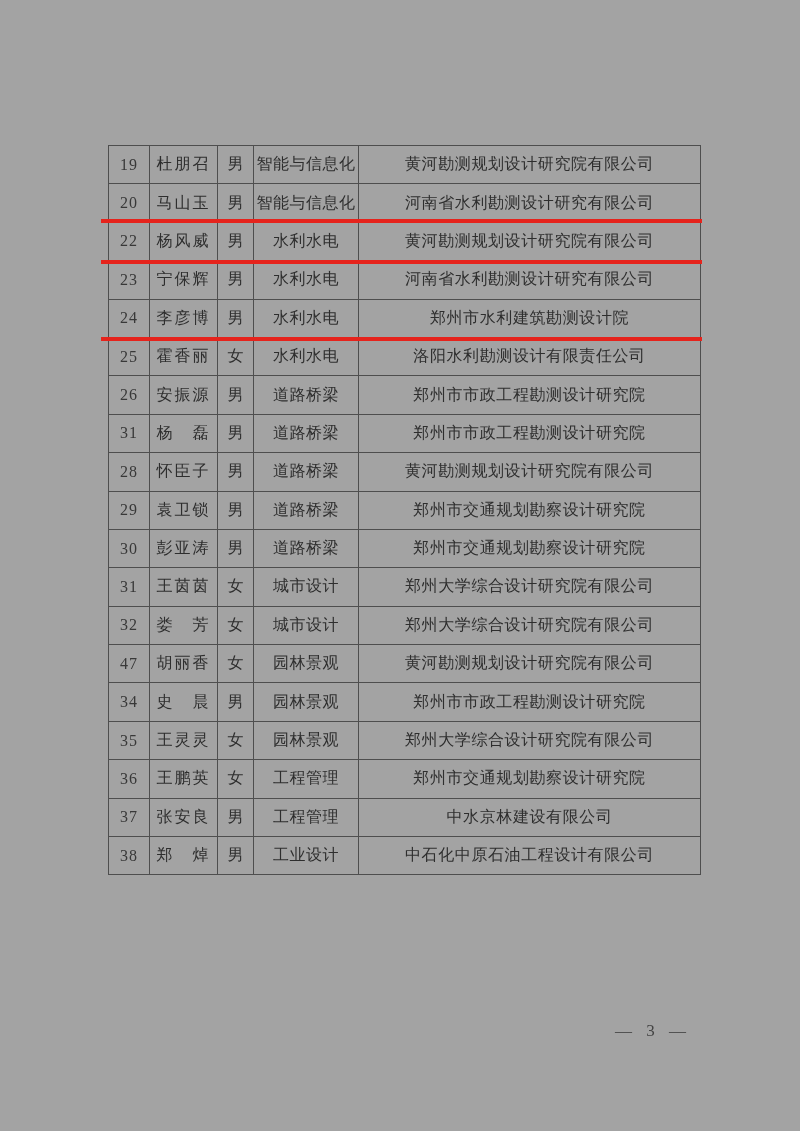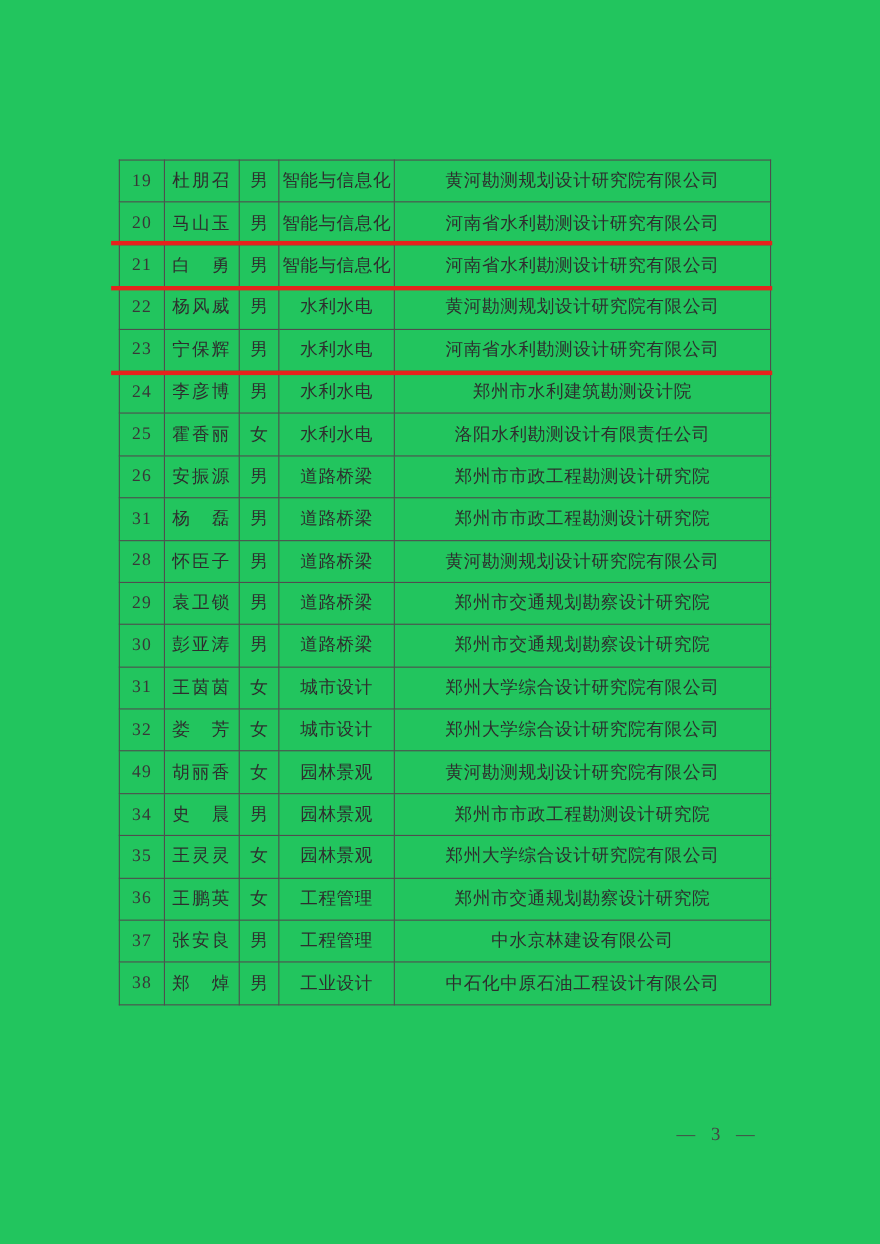--- a/index.html
+++ b/index.html
@@ -6,21 +6,21 @@
   html, body { width: 800px; height: 1131px; }
   body {
     font-family: "Liberation Serif", "DejaVu Serif", serif;
     background: #ffffff;
     position: relative;
     overflow: hidden;
   }
   .page {
     position: absolute;
     inset: 0;
-    background: #22c55e;
+    background: #a3a3a3;
   }
   
   table.roster {
     position: absolute;
     left: 108px;
     top: 145px;
     width: 592px;
     border-collapse: collapse;
     table-layout: fixed;
     color: #2e2e2e;
@@ -89,27 +89,20 @@
     <td class="c-org">黄河勘测规划设计研究院有限公司</td>
   </tr>
         <tr>
     <td class="c-no">20</td>
     <td class="c-name">马山玉</td>
     <td class="c-gender">男</td>
     <td class="c-spec">智能与信息化</td>
     <td class="c-org">河南省水利勘测设计研究有限公司</td>
   </tr>
         <tr>
-    <td class="c-no">21</td>
-    <td class="c-name">白　勇</td>
-    <td class="c-gender">男</td>
-    <td class="c-spec">智能与信息化</td>
-    <td class="c-org">河南省水利勘测设计研究有限公司</td>
-  </tr>
-        <tr>
     <td class="c-no">22</td>
     <td class="c-name">杨风威</td>
     <td class="c-gender">男</td>
     <td class="c-spec">水利水电</td>
     <td class="c-org">黄河勘测规划设计研究院有限公司</td>
   </tr>
         <tr>
     <td class="c-no">23</td>
     <td class="c-name">宁保辉</td>
     <td class="c-gender">男</td>
@@ -173,21 +166,21 @@
     <td class="c-org">郑州大学综合设计研究院有限公司</td>
   </tr>
         <tr>
     <td class="c-no">32</td>
     <td class="c-name">娄　芳</td>
     <td class="c-gender">女</td>
     <td class="c-spec">城市设计</td>
     <td class="c-org">郑州大学综合设计研究院有限公司</td>
   </tr>
         <tr>
-    <td class="c-no">49</td>
+    <td class="c-no">47</td>
     <td class="c-name">胡丽香</td>
     <td class="c-gender">女</td>
     <td class="c-spec">园林景观</td>
     <td class="c-org">黄河勘测规划设计研究院有限公司</td>
   </tr>
         <tr>
     <td class="c-no">34</td>
     <td class="c-name">史　晨</td>
     <td class="c-gender">男</td>
     <td class="c-spec">园林景观</td>

